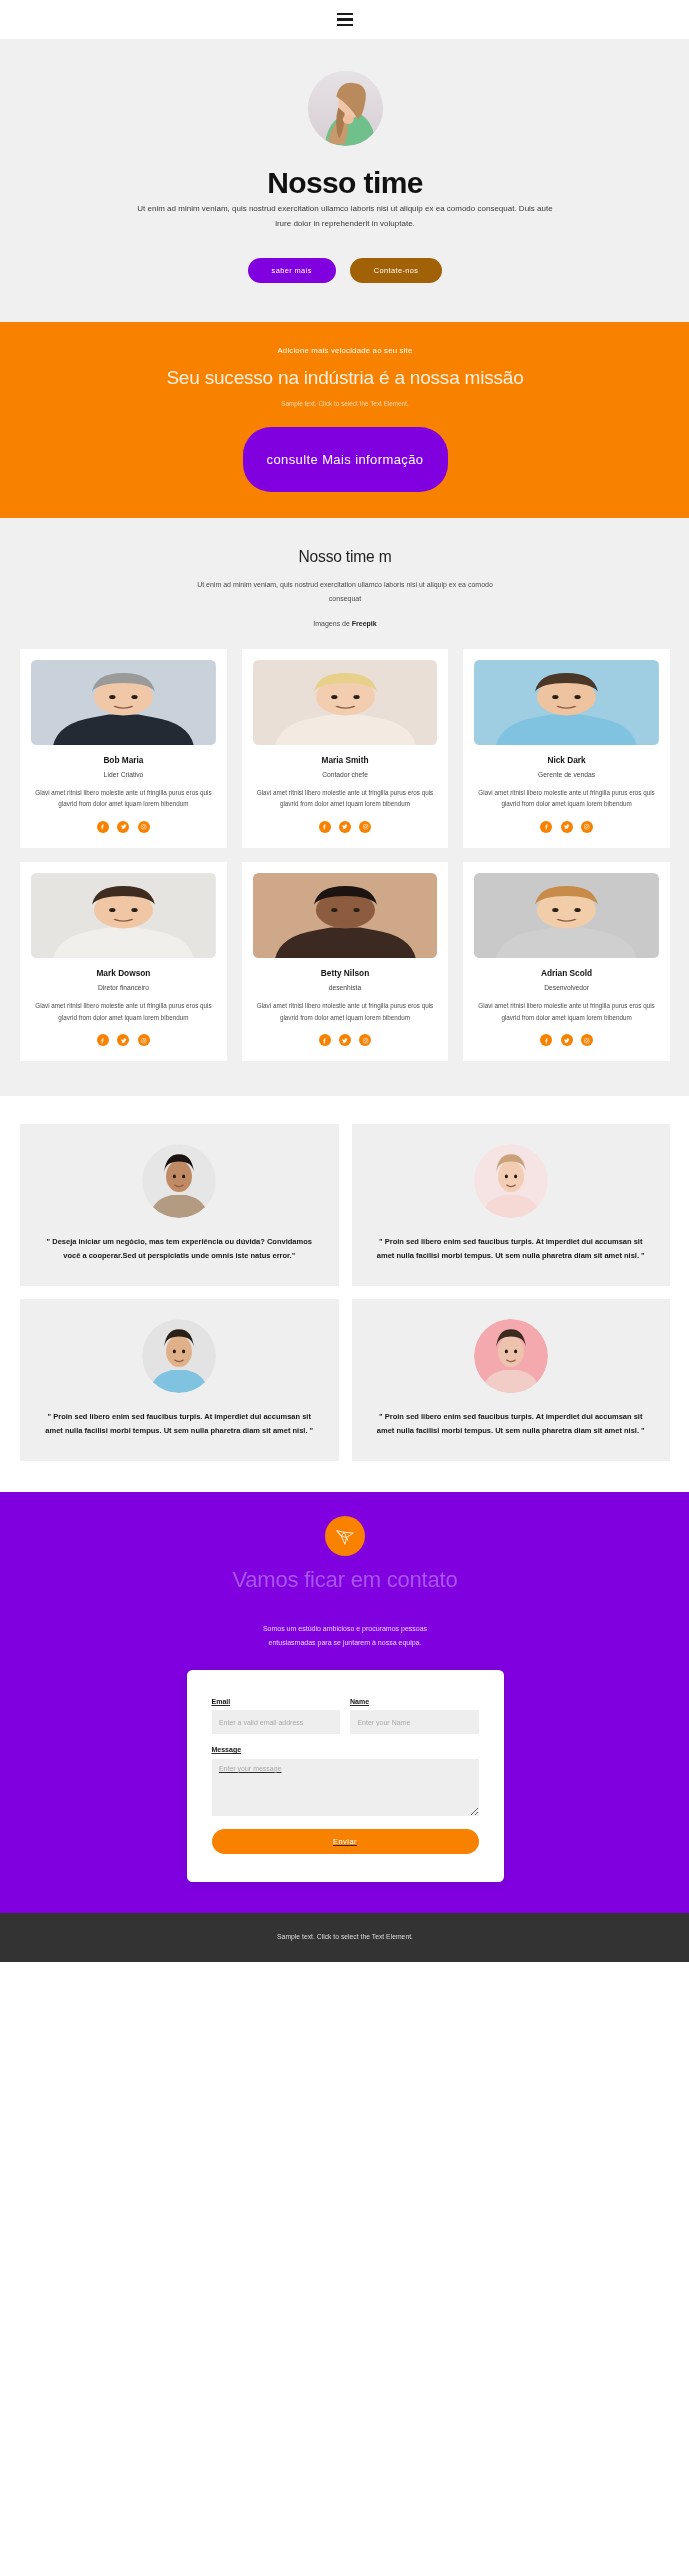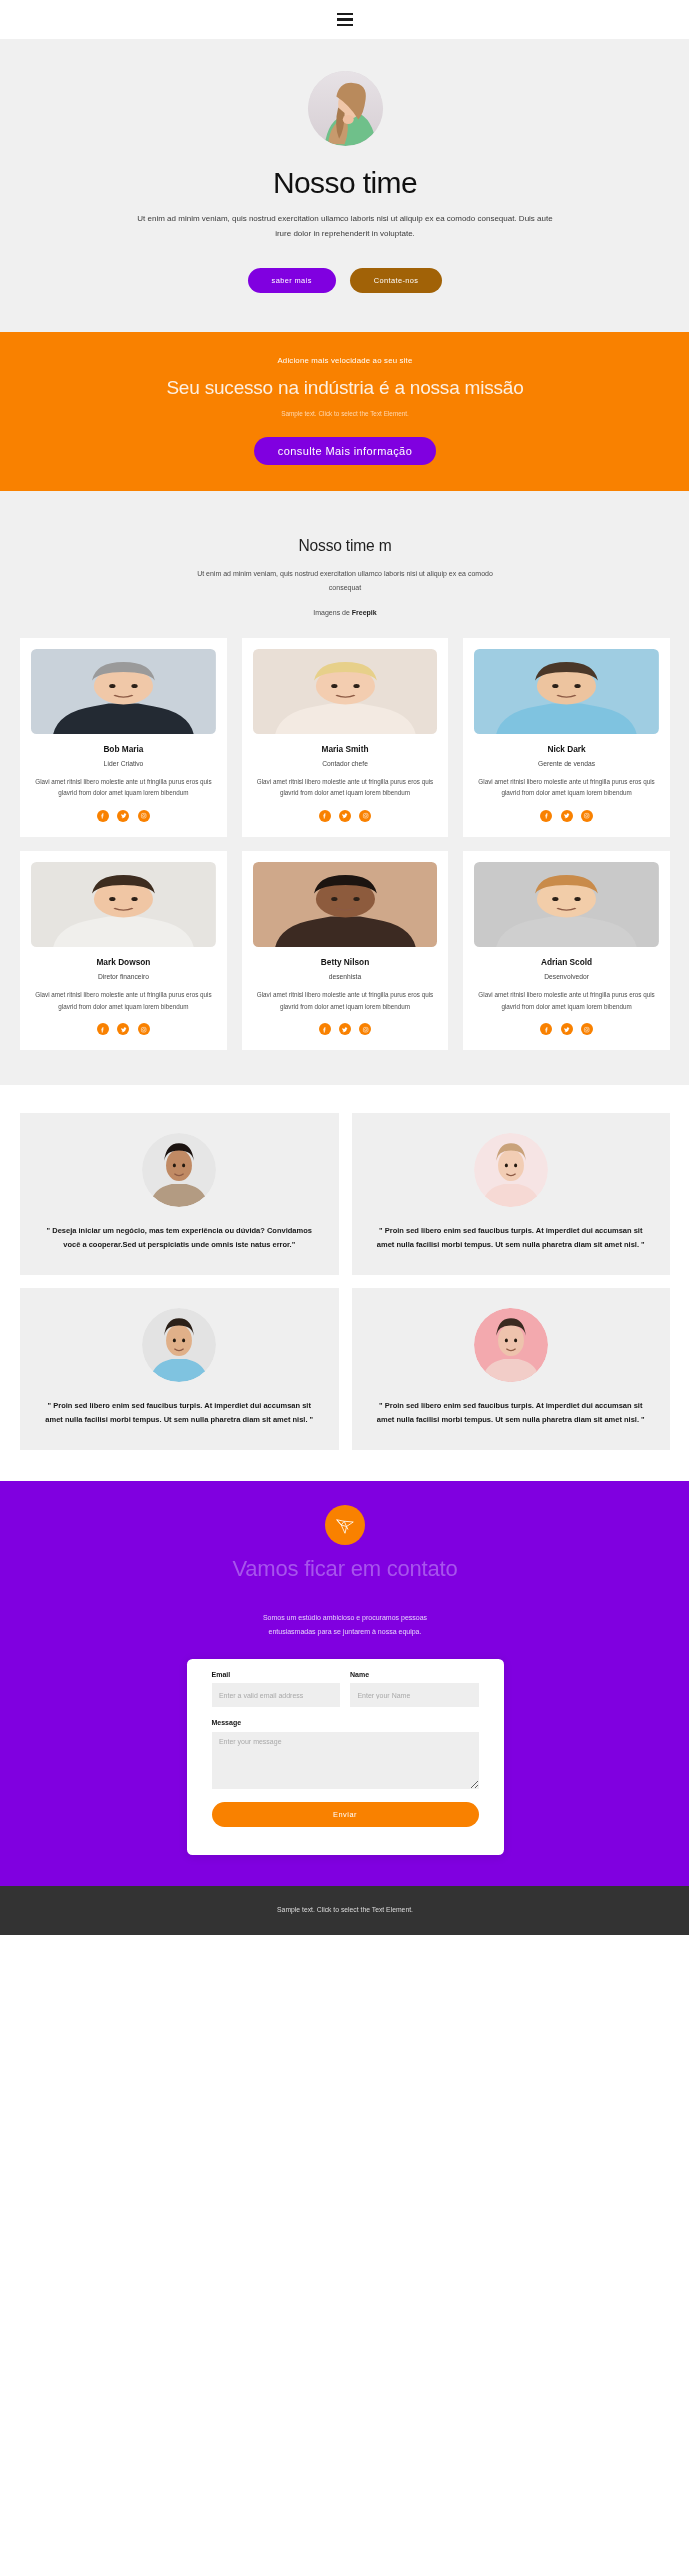--- a/index.html
+++ b/index.html
@@ -37,24 +37,24 @@
   .hero-avatar {
     width: 75px; height: 75px;
     border-radius: 50%;
     margin: 0 auto 20px auto;
     overflow: hidden;
     background: #ded9dd;
     position: relative;
   }
   .hero-title {
     font-size: 30px;
-    font-weight: normal;
+    font-weight: bold;
     letter-spacing: -0.6px;
     color: #111111;
-    margin-bottom: 12px;
+    margin-bottom: 2px;
   }
   .hero-sub {
     font-size: 8px;
     line-height: 1.85;
     color: #3a3a3a;
     max-width: 423px;
     margin: 0 auto 26px auto;
   }
   .hero-buttons { display: flex; gap: 14px; justify-content: center; }
   .btn {
@@ -79,24 +79,24 @@
     letter-spacing: 0.2px; margin-bottom: 12px;
   }
   .banner-title {
     font-size: 19px; color: #fdf0e2; font-weight: normal;
     letter-spacing: -0.2px; margin-bottom: 9.2px;
   }
   .banner-text {
     font-size: 6.4px; color: #ffd7ad; line-height: 1.9;
     max-width: 193px; margin: 0 auto 16.6px auto;
   }
-  .banner .btn-purple { padding: 8px 24px; font-size: 11px; }
+  .banner .btn-purple { padding: 25px 24px; font-size: 13px; }
 
   
-  .team { background: #f0f0f0; padding: 46px 0 35px 0; }
+  .team { background: #f0f0f0; padding: 30px 0 35px 0; }
   .team-head { text-align: center; margin-bottom: 22px; }
   .team-title {
     font-size: 15.6px; font-weight: normal; color: #1f1f1f;
     letter-spacing: -0.2px; margin-bottom: 12px;
   }
   .team-sub {
     font-size: 7px; color: #4a4a4a; line-height: 1.95;
     max-width: 303px; margin: 0 auto 14.7px auto;
   }
   .team-credit { font-size: 7px; color: #4a4a4a; }
@@ -175,23 +175,24 @@
   }
   .contact-sub {
     font-size: 7px; color: #e6d2fb; line-height: 2.0;
     max-width: 207px; margin: 0 auto 20px auto;
   }
   .form-card {
     background: #ffffff;
     width: 317px;
     margin: 0 auto;
     border-radius: 5.5px;
-    padding: 12px 25px 28px 25px;
+    padding: 28px 25px 28px 25px;
     text-align: left;
     box-shadow: 0 1.8px 9.2px rgba(0,0,0,0.10);
+    text-decoration: underline;
   }
   .form-row { display: flex; gap: 10px; margin-bottom: 12px; }
   .field { flex: 1; }
   .field label {
     display: block; font-size: 7px; font-weight: bold;
     color: #141414; margin-bottom: 5.5px;
   }
   .field input, .field textarea {
     width: 100%;
     background: #eeeeee;

